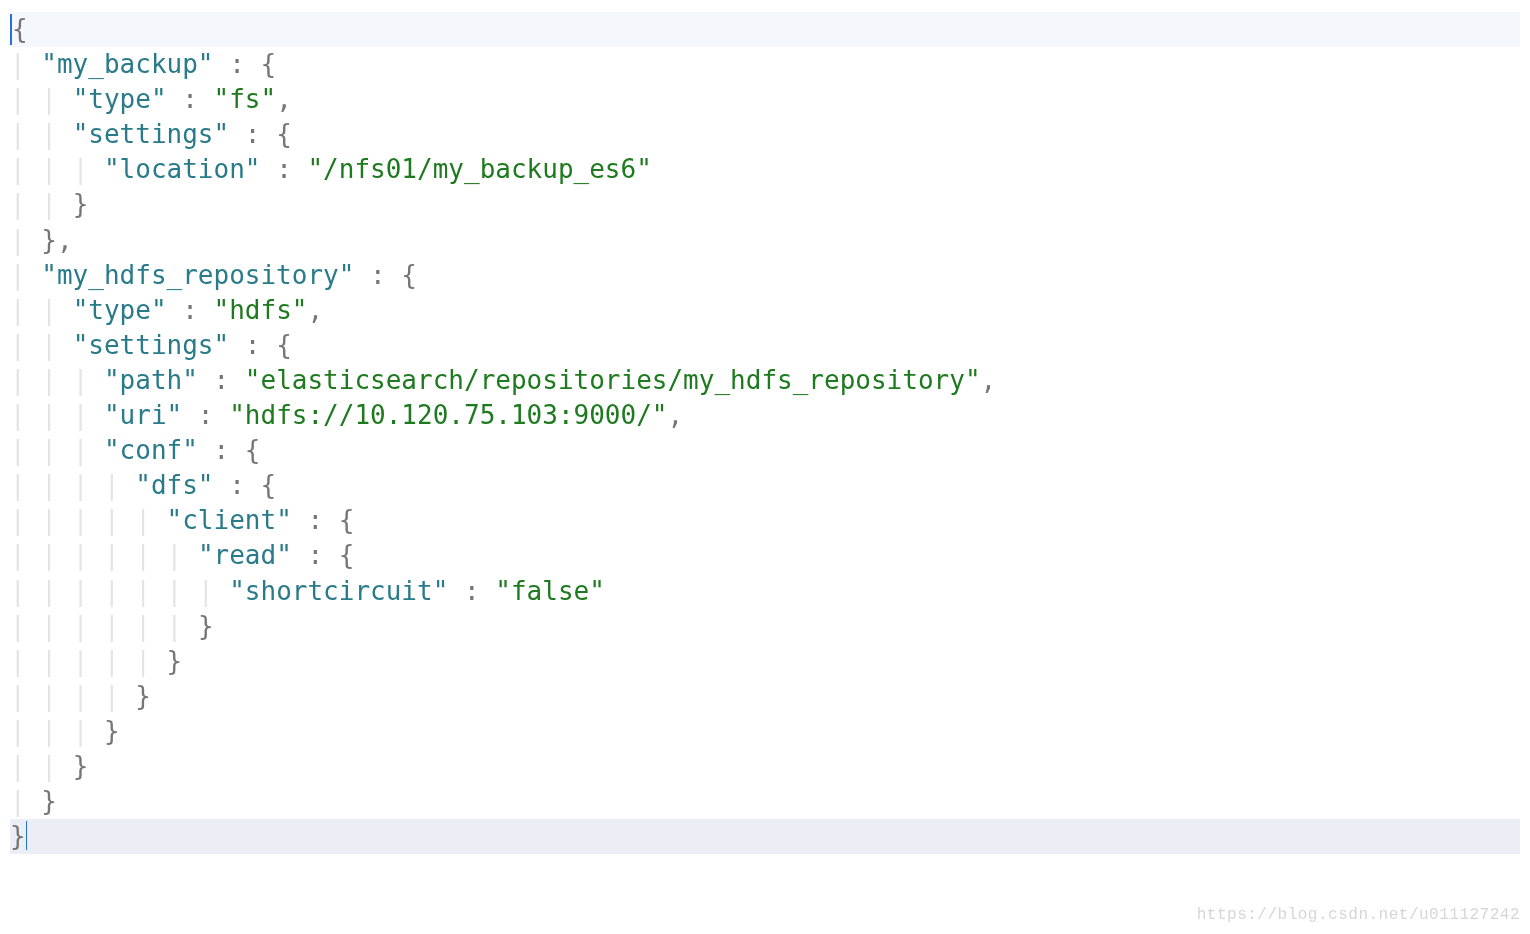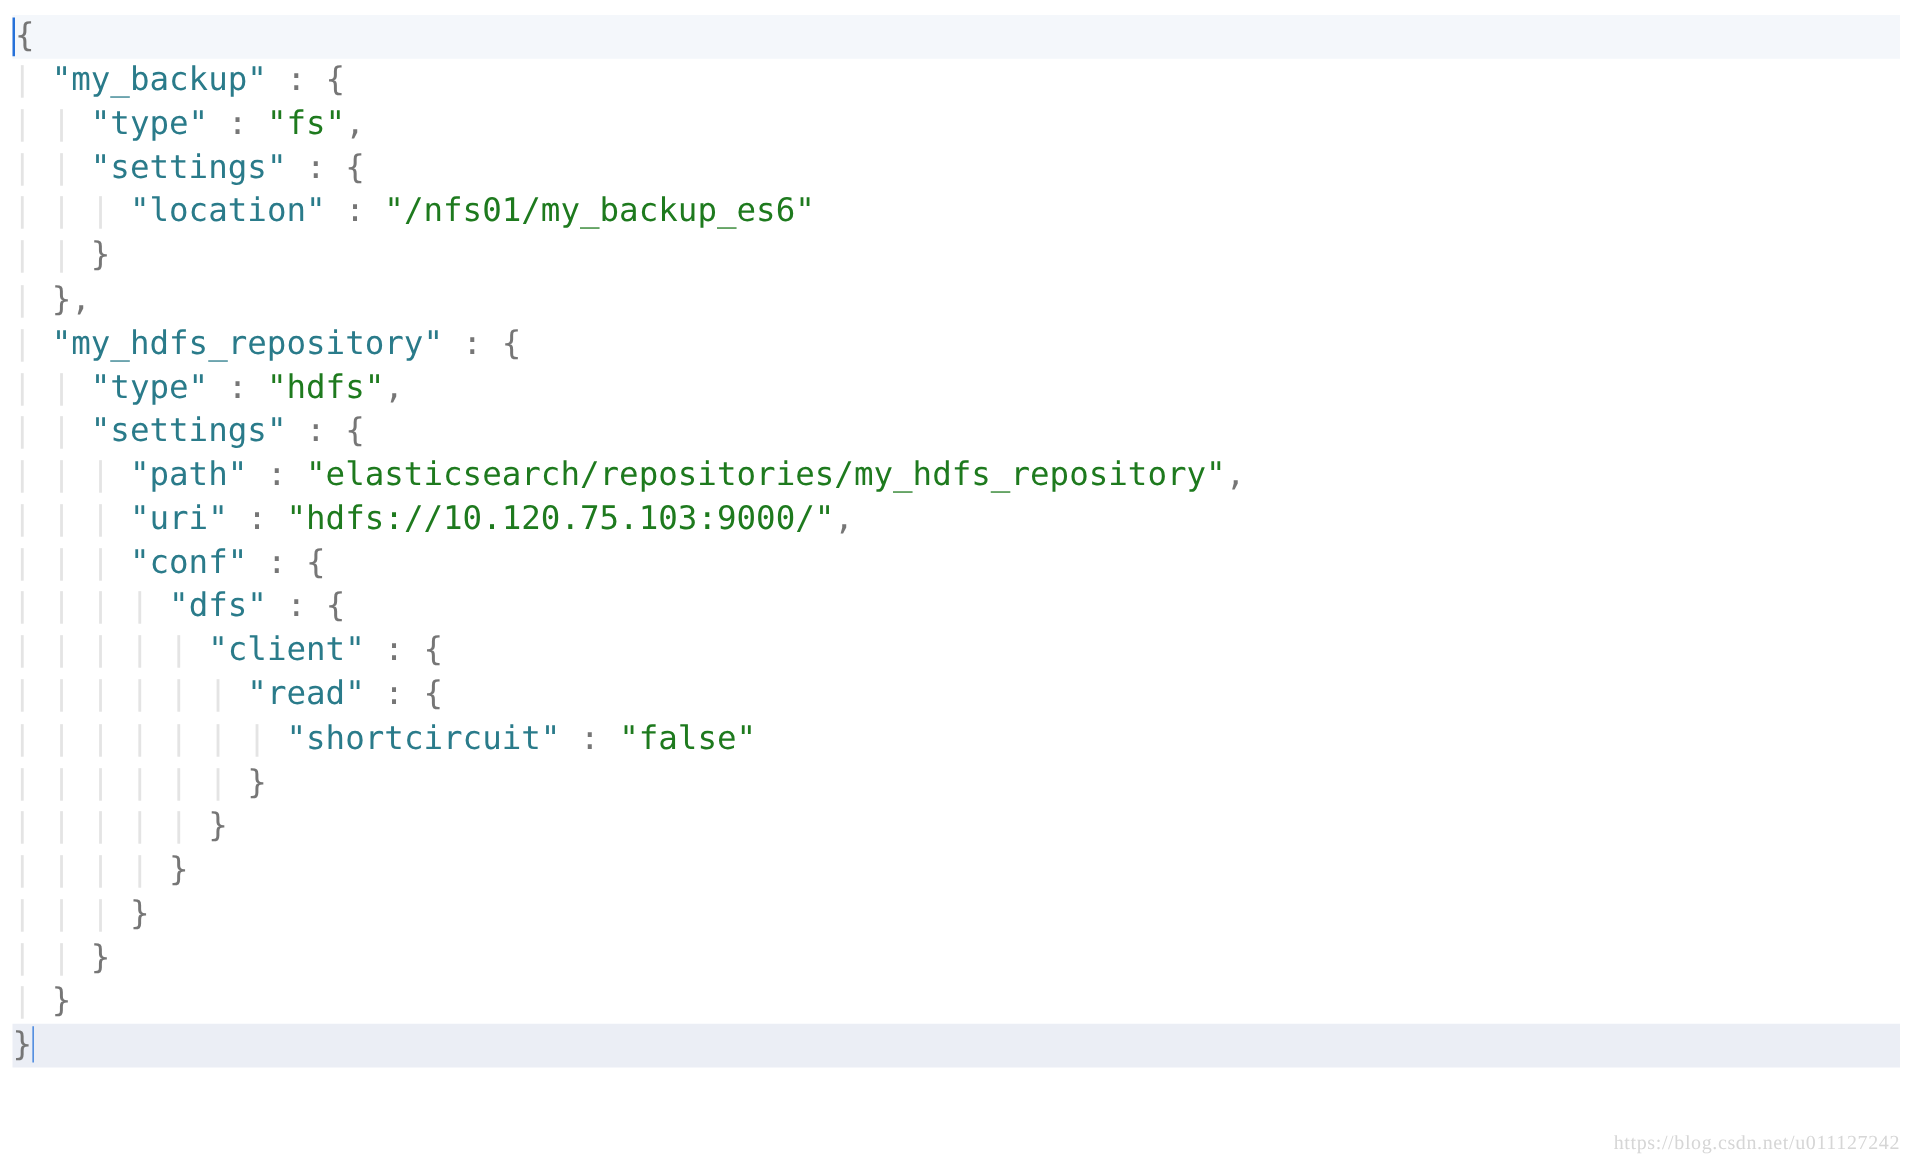--- a/index.html
+++ b/index.html
@@ -28,21 +28,21 @@
   .line-last  { background: #ebeef5; display:inline-block; width:100%; }
   .cursor-box { border:1px solid #2671d9; display:inline-block; height:1.1em; vertical-align:text-top; }
   .cursor-thin { display:inline-block; width:1px; height:1.1em; background:#2671d9; vertical-align:text-top; }
   .indent-guide { color: #e4e4e4; }
   .watermark {
     position:absolute;
     right:10px;
     bottom:10px;
     color:#d6d6d6;
     font-size:16px;
-    font-family: Liberation Serif, serif;
+    font-family: Liberation Mono, monospace;
     letter-spacing:0.5px;
   }
 </style>
 </head>
 <body>
 
 <pre id="code"><span class="line-first"><span class="cursor-box"></span><span class="brace">{</span></span>
 <span><span class="indent-guide">|</span> <span class="key">"my_backup"</span><span class="punct"> : </span><span class="brace">{</span></span>
 <span><span class="indent-guide">|</span> <span class="indent-guide">|</span> <span class="key">"type"</span><span class="punct"> : </span><span class="string">"fs"</span><span class="punct">,</span></span>
 <span><span class="indent-guide">|</span> <span class="indent-guide">|</span> <span class="key">"settings"</span><span class="punct"> : </span><span class="brace">{</span></span>

